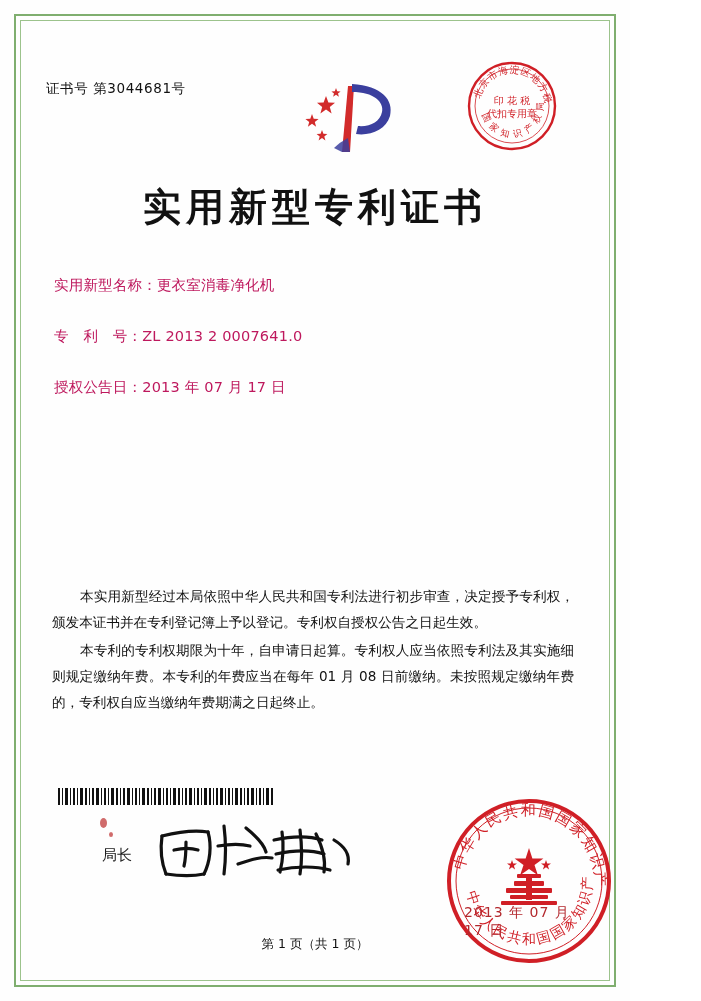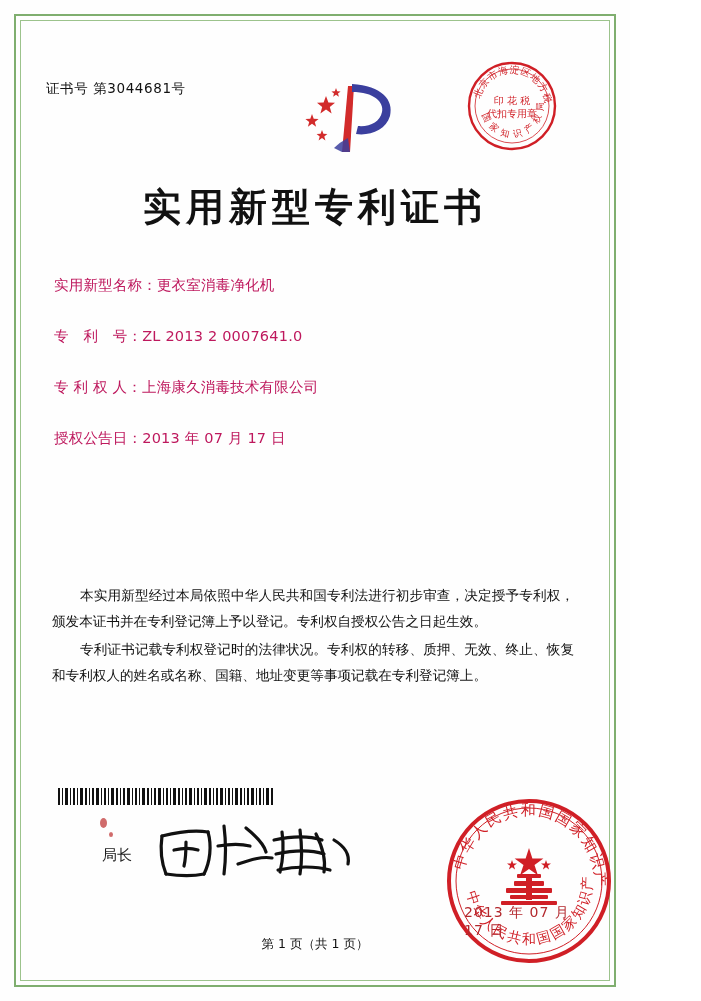--- a/index.html
+++ b/index.html
@@ -125,21 +125,20 @@
     right: 10px;
     top: 537px;
     font-size: 13.6px;
     line-height: 26px;
     color: #111;
     text-align: justify;
   }
   .paragraphs p {
     margin: 0 0 2px 0;
     text-indent: 28px;
-    font-family: Liberation Serif, serif;
   }
 
   .barcode {
     position: absolute;
     left: 12px;
     top: 742px;
     width: 220px;
     height: 17px;
   }
 
@@ -241,30 +240,27 @@
     <div class="title">实用新型专利证书</div>
 
     <div class="fields">
       <div class="field-row">
         <span class="field-label">实用新型名称：</span><span class="field-value">更衣室消毒净化机</span>
       </div>
       <div class="field-row">
         <span class="field-label">专　利　号：</span><span class="field-value">ZL 2013 2 0007641.0</span>
       </div>
       <div class="field-row">
-        <span class="field-label">专 利 权 人：</span><span class="field-value">上海康久消毒技术有限公司</span>
-      </div>
-      <div class="field-row">
         <span class="field-label">授权公告日：</span><span class="field-value">2013 年 07 月 17 日</span>
       </div>
     </div>
 
     <div class="paragraphs">
       <p>本实用新型经过本局依照中华人民共和国专利法进行初步审查，决定授予专利权，颁发本证书并在专利登记簿上予以登记。专利权自授权公告之日起生效。</p>
-      <p>专利证书记载专利权登记时的法律状况。专利权的转移、质押、无效、终止、恢复和专利权人的姓名或名称、国籍、地址变更等事项记载在专利登记簿上。</p>
+      <p>本专利的专利权期限为十年，自申请日起算。专利权人应当依照专利法及其实施细则规定缴纳年费。本专利的年费应当在每年 01 月 08 日前缴纳。未按照规定缴纳年费的，专利权自应当缴纳年费期满之日起终止。</p>
     </div>
 
     <div class="barcode">
       <svg width="220" height="17" viewBox="0 0 220 17" xmlns="http://www.w3.org/2000/svg">
         <g fill="#111">
           <rect x="0" y="0" width="2" height="17"></rect>
             <rect x="4" y="0" width="1" height="17"></rect>
           <rect x="7" y="0" width="3" height="17"></rect>
             <rect x="12" y="0" width="1" height="17"></rect>
           <rect x="15" y="0" width="2" height="17"></rect>

